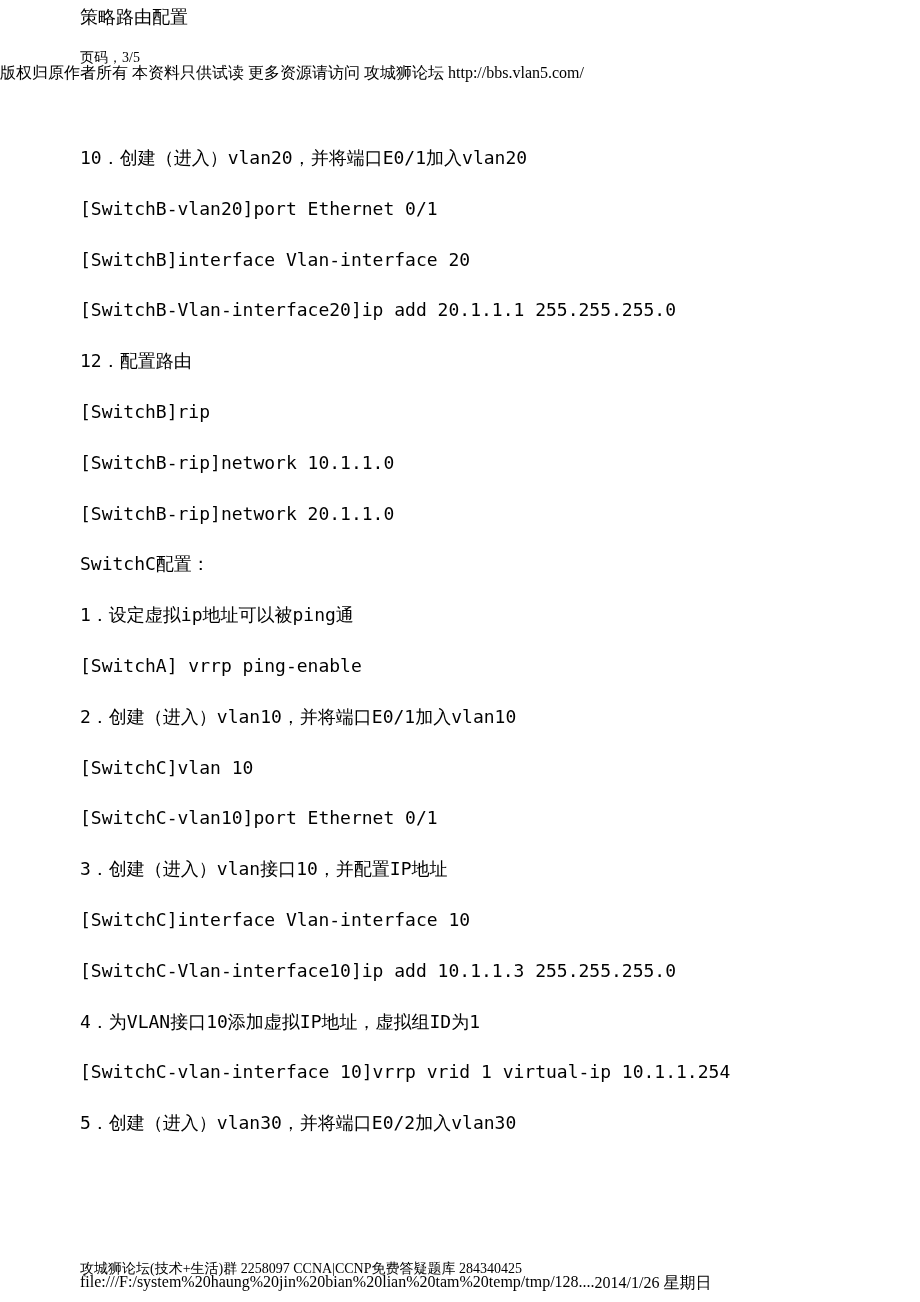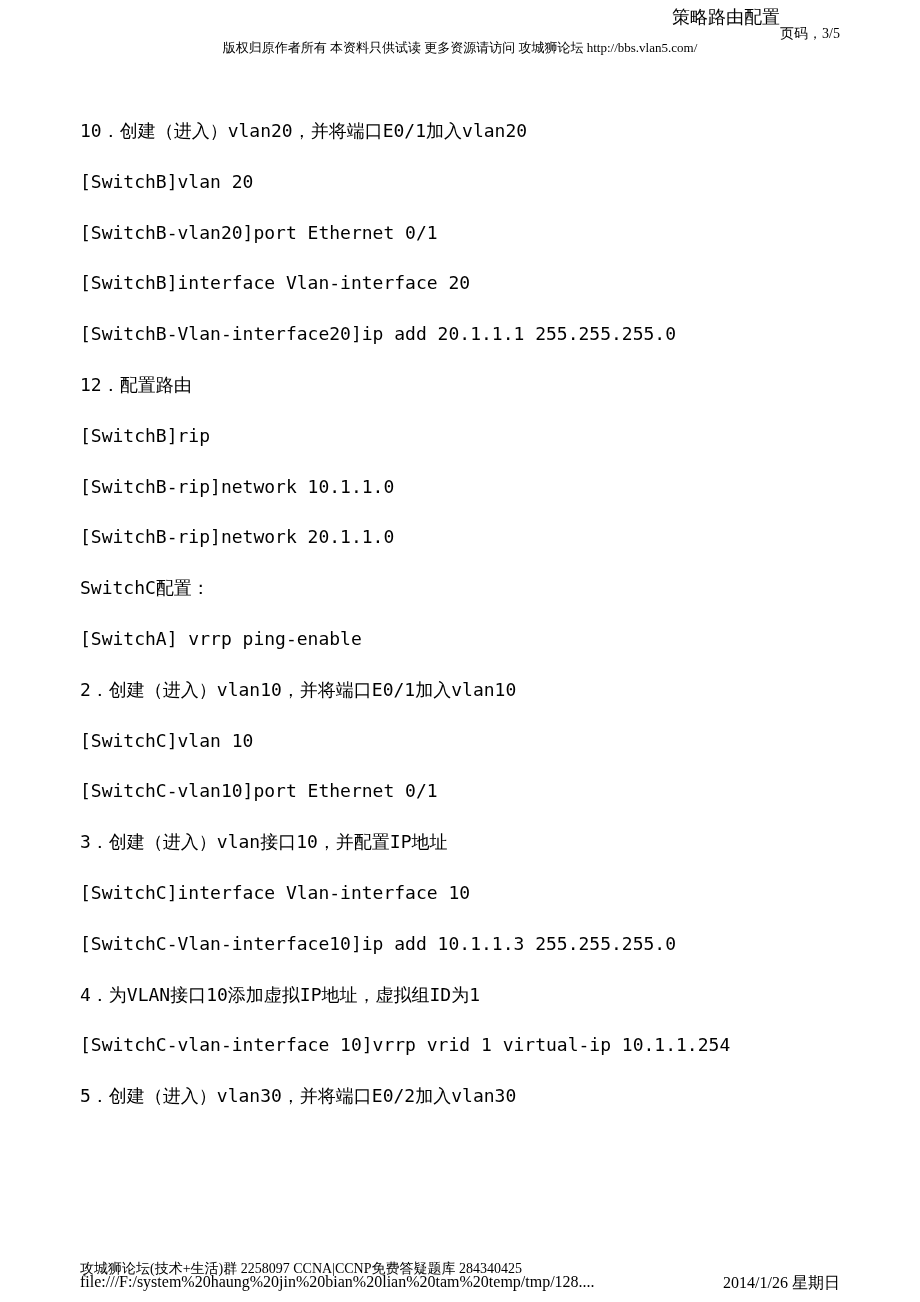--- a/index.html
+++ b/index.html
@@ -12,32 +12,33 @@
       height: 1302px;
       background: #ffffff;
       font-family: "SimSun", "宋体", serif;
       position: relative;
     }
     .header {
       display: flex;
       justify-content: flex-end;
       align-items: flex-start;
       padding: 5px 80px 0 80px;
+      flex-direction: column;
     }
     .header-title {
       font-size: 18px;
       font-weight: normal;
     }
     .page-number {
       font-size: 14px;
       margin-top: 20px;
     }
     .copyright {
-      text-align: center;
-      font-size: 13px;
+      text-align: left;
+      font-size: 16px;
       margin-top: -4px;
     }
     .content {
       padding: 60px 80px 0 80px;
     }
     .line {
       font-size: 18px;
       line-height: 1.6;
       margin-bottom: 22px;
       font-family: "SimSun", "宋体", monospace;
@@ -47,45 +48,45 @@
       bottom: 8px;
       left: 80px;
       right: 80px;
     }
     .footer-top {
       text-align: left;
       font-size: 14px;
     }
     .footer-bottom {
       display: flex;
-      justify-content: space-between;
+      justify-content: flex-start;
       font-size: 16px;
       margin-top: -5px;
     }
   </style>
 </head>
 <body>
 
 <div class="header">
   <div class="header-title">策略路由配置</div>
   <div class="page-number">页码，3/5</div>
 </div>
 <div class="copyright">版权归原作者所有 本资料只供试读 更多资源请访问 攻城狮论坛 http://bbs.vlan5.com/</div>
 
 <div class="content">
   <div class="line">10．创建（进入）vlan20，并将端口E0/1加入vlan20</div>
-  <div class="line">[SwitchB]vlan 20</div>
   <div class="line">[SwitchB-vlan20]port Ethernet 0/1</div>
   <div class="line">[SwitchB]interface Vlan-interface 20</div>
   <div class="line">[SwitchB-Vlan-interface20]ip add 20.1.1.1 255.255.255.0</div>
   <div class="line">12．配置路由</div>
   <div class="line">[SwitchB]rip</div>
   <div class="line">[SwitchB-rip]network 10.1.1.0</div>
   <div class="line">[SwitchB-rip]network 20.1.1.0</div>
   <div class="line">SwitchC配置：</div>
+  <div class="line">1．设定虚拟ip地址可以被ping通</div>
   <div class="line">[SwitchA] vrrp ping-enable</div>
   <div class="line">2．创建（进入）vlan10，并将端口E0/1加入vlan10</div>
   <div class="line">[SwitchC]vlan 10</div>
   <div class="line">[SwitchC-vlan10]port Ethernet 0/1</div>
   <div class="line">3．创建（进入）vlan接口10，并配置IP地址</div>
   <div class="line">[SwitchC]interface Vlan-interface 10</div>
   <div class="line">[SwitchC-Vlan-interface10]ip add 10.1.1.3 255.255.255.0</div>
   <div class="line">4．为VLAN接口10添加虚拟IP地址，虚拟组ID为1</div>
   <div class="line">[SwitchC-vlan-interface 10]vrrp vrid 1 virtual-ip 10.1.1.254</div>
   <div class="line">5．创建（进入）vlan30，并将端口E0/2加入vlan30</div>

